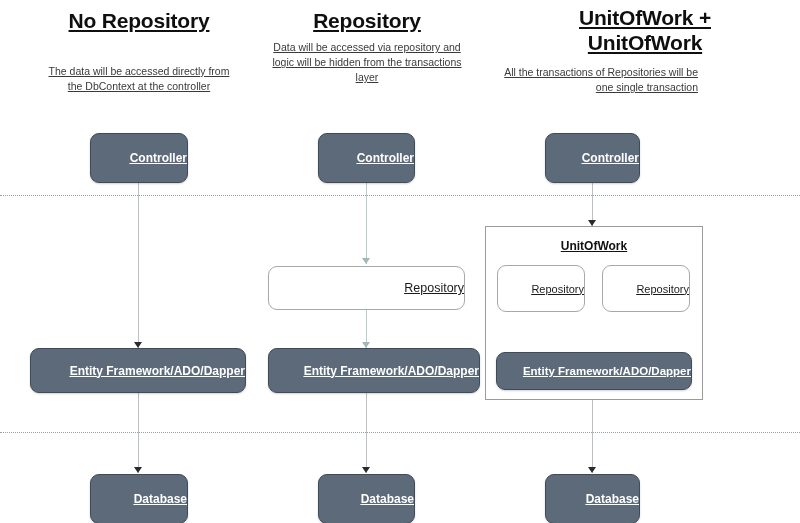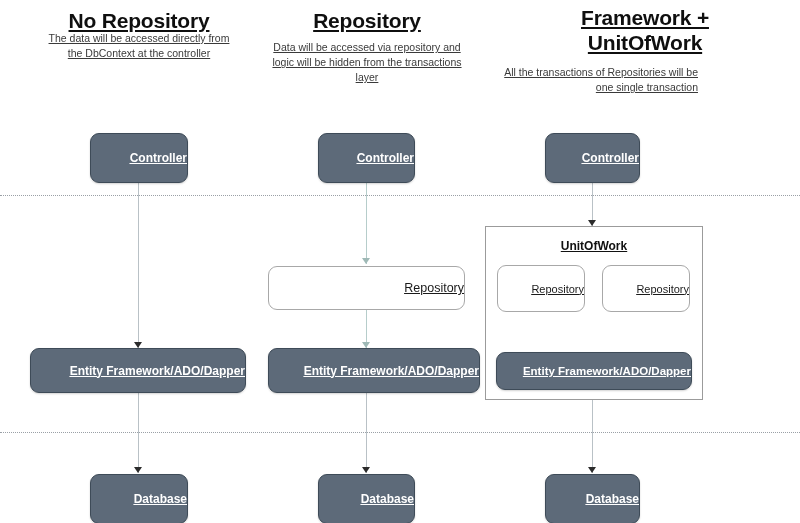--- a/index.html
+++ b/index.html
@@ -108,21 +108,21 @@
 </style>
 </head>
 <body>
 
 <div id="canvas">
 
   <div class="hline" style="top:195px;"></div>
   <div class="hline" style="top:432px;"></div>
 
   <div class="col-head" style="left:28px; top:8px; width:222px;">No Repository</div>
-  <div class="col-sub" style="left:44px; top:31px; width:190px;">The data will be accessed directly from the DbContext at the controller</div>
+  <div class="col-sub" style="left:44px; top:64px; width:190px;">The data will be accessed directly from the DbContext at the controller</div>
 
   <div class="conn" style="left:138px; top:182px; height:166px;"></div>
   <div class="arrow" style="left:134px; top:342px;"></div>
   <div class="conn" style="left:138px; top:393px; height:80px;"></div>
   <div class="arrow" style="left:134px; top:467px;"></div>
 
   <div class="box box-dark" style="left:90px; top:133px; width:98px; height:50px;">
     <span>Controller</span>
   </div>
 
@@ -153,21 +153,21 @@
   </div>
 
   <div class="box box-dark" style="left:268px; top:348px; width:212px; height:45px;">
     <span>Entity Framework/ADO/Dapper</span>
   </div>
 
   <div class="box box-dark" style="left:318px; top:474px; width:97px; height:50px;">
     <span>Database</span>
   </div>
 
-  <div class="col-head" style="left:500px; top:5px; width:290px;">Framework +</div>
+  <div class="col-head" style="left:500px; top:5px; width:290px;">UnitOfWork +</div>
   <div class="col-head" style="left:500px; top:30px; width:290px;">UnitOfWork</div>
   <div class="col-sub" style="left:498px; top:65px; width:200px;text-align:right;">All the transactions of Repositories will be one single transaction</div>
 
   <div class="conn" style="left:592px; top:182px; height:48px;"></div>
   <div class="arrow" style="left:588px; top:220px;"></div>
   <div class="conn" style="left:592px; top:400px; height:73px;"></div>
   <div class="arrow" style="left:588px; top:467px;"></div>
 
   <div class="box box-dark" style="left:545px; top:133px; width:95px; height:50px;">
     <span>Controller</span>

